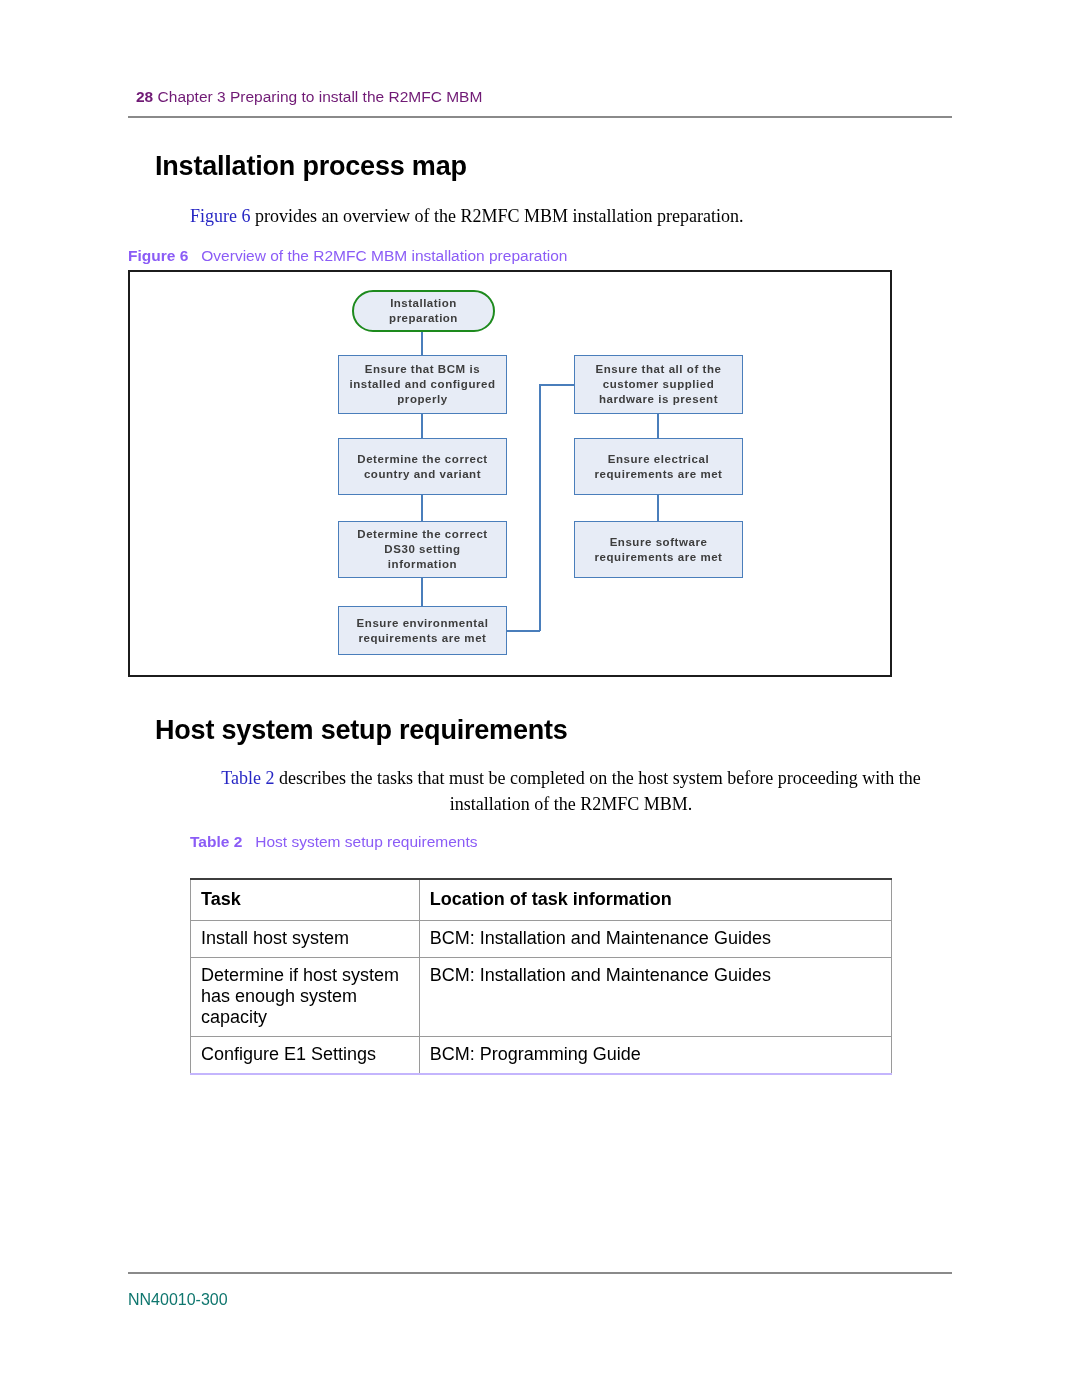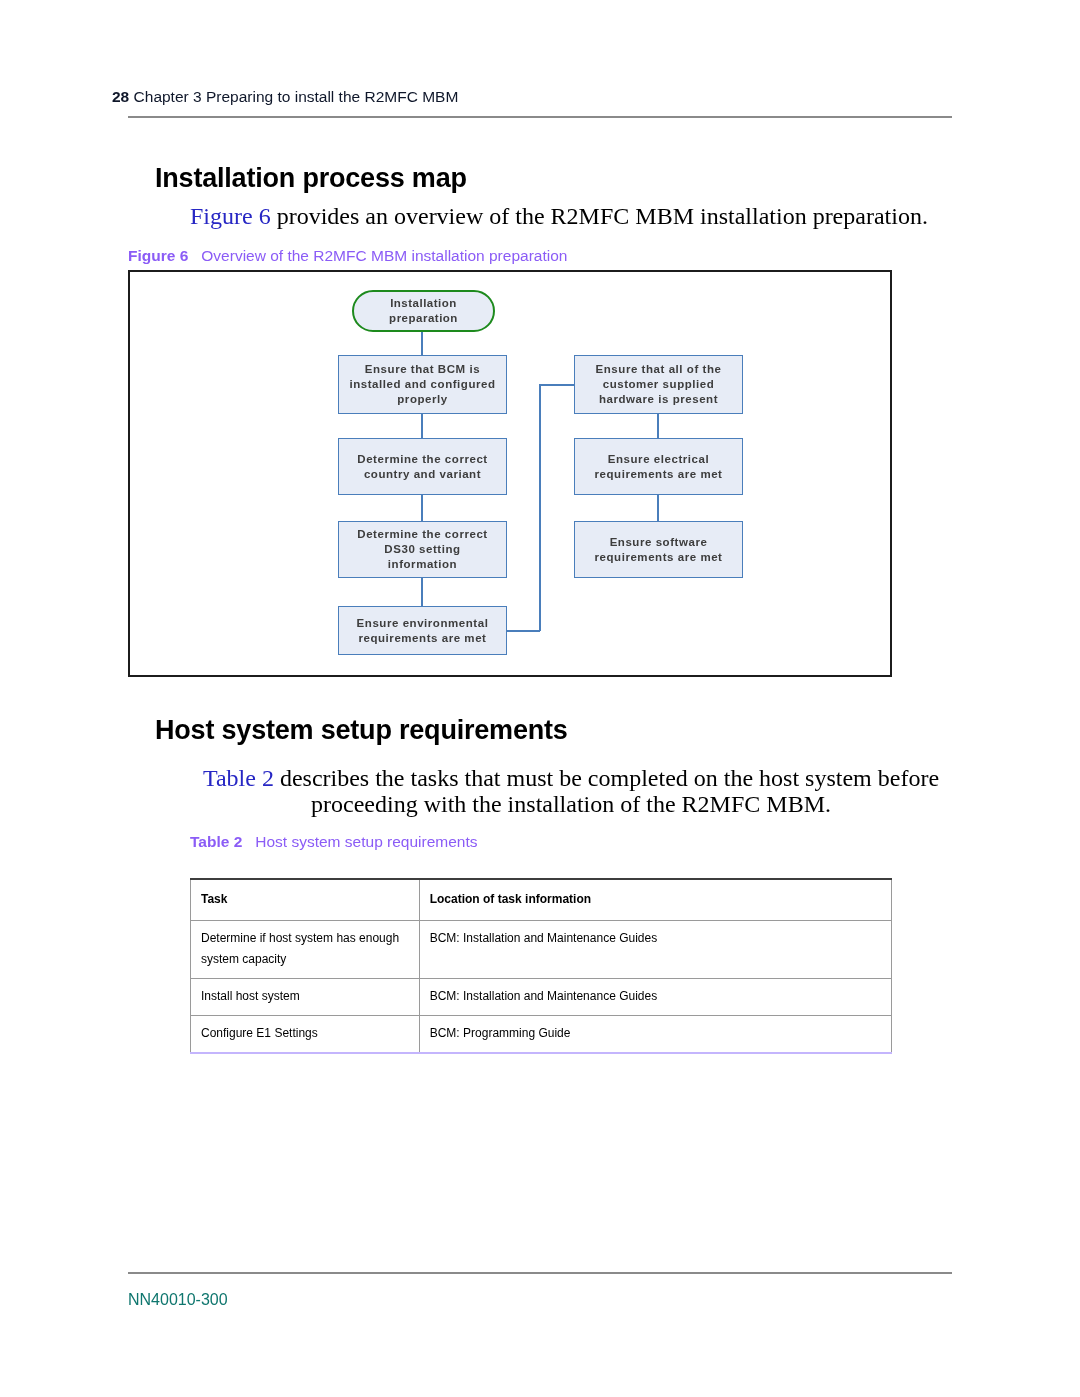--- a/index.html
+++ b/index.html
@@ -20,26 +20,26 @@
   .page {
     position: absolute;
     left: 0; top: 0;
     width: 1080px;
     height: 1397px;
   }
 
   
   .run-header {
     position: absolute;
-    left: 112px;
+    left: 136px;
     top: 88px;
     width: 824px;
     font-family: "Liberation Sans", sans-serif;
     font-size: 15.5px;
-    color: #0f172a;
+    color: #701a75;
     white-space: nowrap;
   }
   .run-header .folio {
     font-weight: bold;
   }
   .header-rule {
     position: absolute;
     left: 128px;
     top: 116px;
     width: 824px;
@@ -50,28 +50,28 @@
   
   .h1 {
     position: absolute;
     font-family: "Liberation Sans", sans-serif;
     font-weight: bold;
     font-size: 27px;
     letter-spacing: -0.2px;
     color: #000;
     white-space: nowrap;
   }
-  .h1.hd-install { left: 155px; top: 151px; margin-top: 12px; }
+  .h1.hd-install { left: 155px; top: 151px; }
   .h1.hd-host    { left: 155px; top: 715px; }
 
   
   .body-para {
     position: absolute;
     font-family: "Liberation Serif", serif;
-    font-size: 24px;
+    font-size: 18px;
     line-height: 26px;
     color: #000;
   }
   .body-para .xref {
     color: #2727c4;
   }
   .p-intro {
     left: 190px;
     top: 203px;
     width: 760px;
@@ -154,21 +154,21 @@
   .conn.h { height: 1.5px; }
 
   
   .data-table {
     position: absolute;
     left: 190px;
     top: 878px;
     width: 702px;
     border-collapse: collapse;
     font-family: "Liberation Sans", sans-serif;
-    font-size: 12px;
+    font-size: 18px;
     color: #000;
     background: #fff;
   }
   .data-table td, .data-table th {
     border: 1px solid #9a9a9a;
     padding: 7px 10px 8px 10px;
     vertical-align: top;
     text-align: left;
     font-weight: normal;
     line-height: 21px;
@@ -307,25 +307,25 @@
       <col class="c-loc">
     </colgroup>
     <thead>
       <tr>
         <th>Task</th>
         <th>Location of task information</th>
       </tr>
     </thead>
     <tbody>
       <tr>
-        <td>Determine if host system has enough system capacity</td>
+        <td>Install host system</td>
         <td>BCM: Installation and Maintenance Guides</td>
       </tr>
       <tr>
-        <td>Install host system</td>
+        <td>Determine if host system has enough system capacity</td>
         <td>BCM: Installation and Maintenance Guides</td>
       </tr>
       <tr>
         <td>Configure E1 Settings</td>
         <td>BCM: Programming Guide</td>
       </tr>
     </tbody>
   </table>
 
   <div class="footer-rule"></div>

